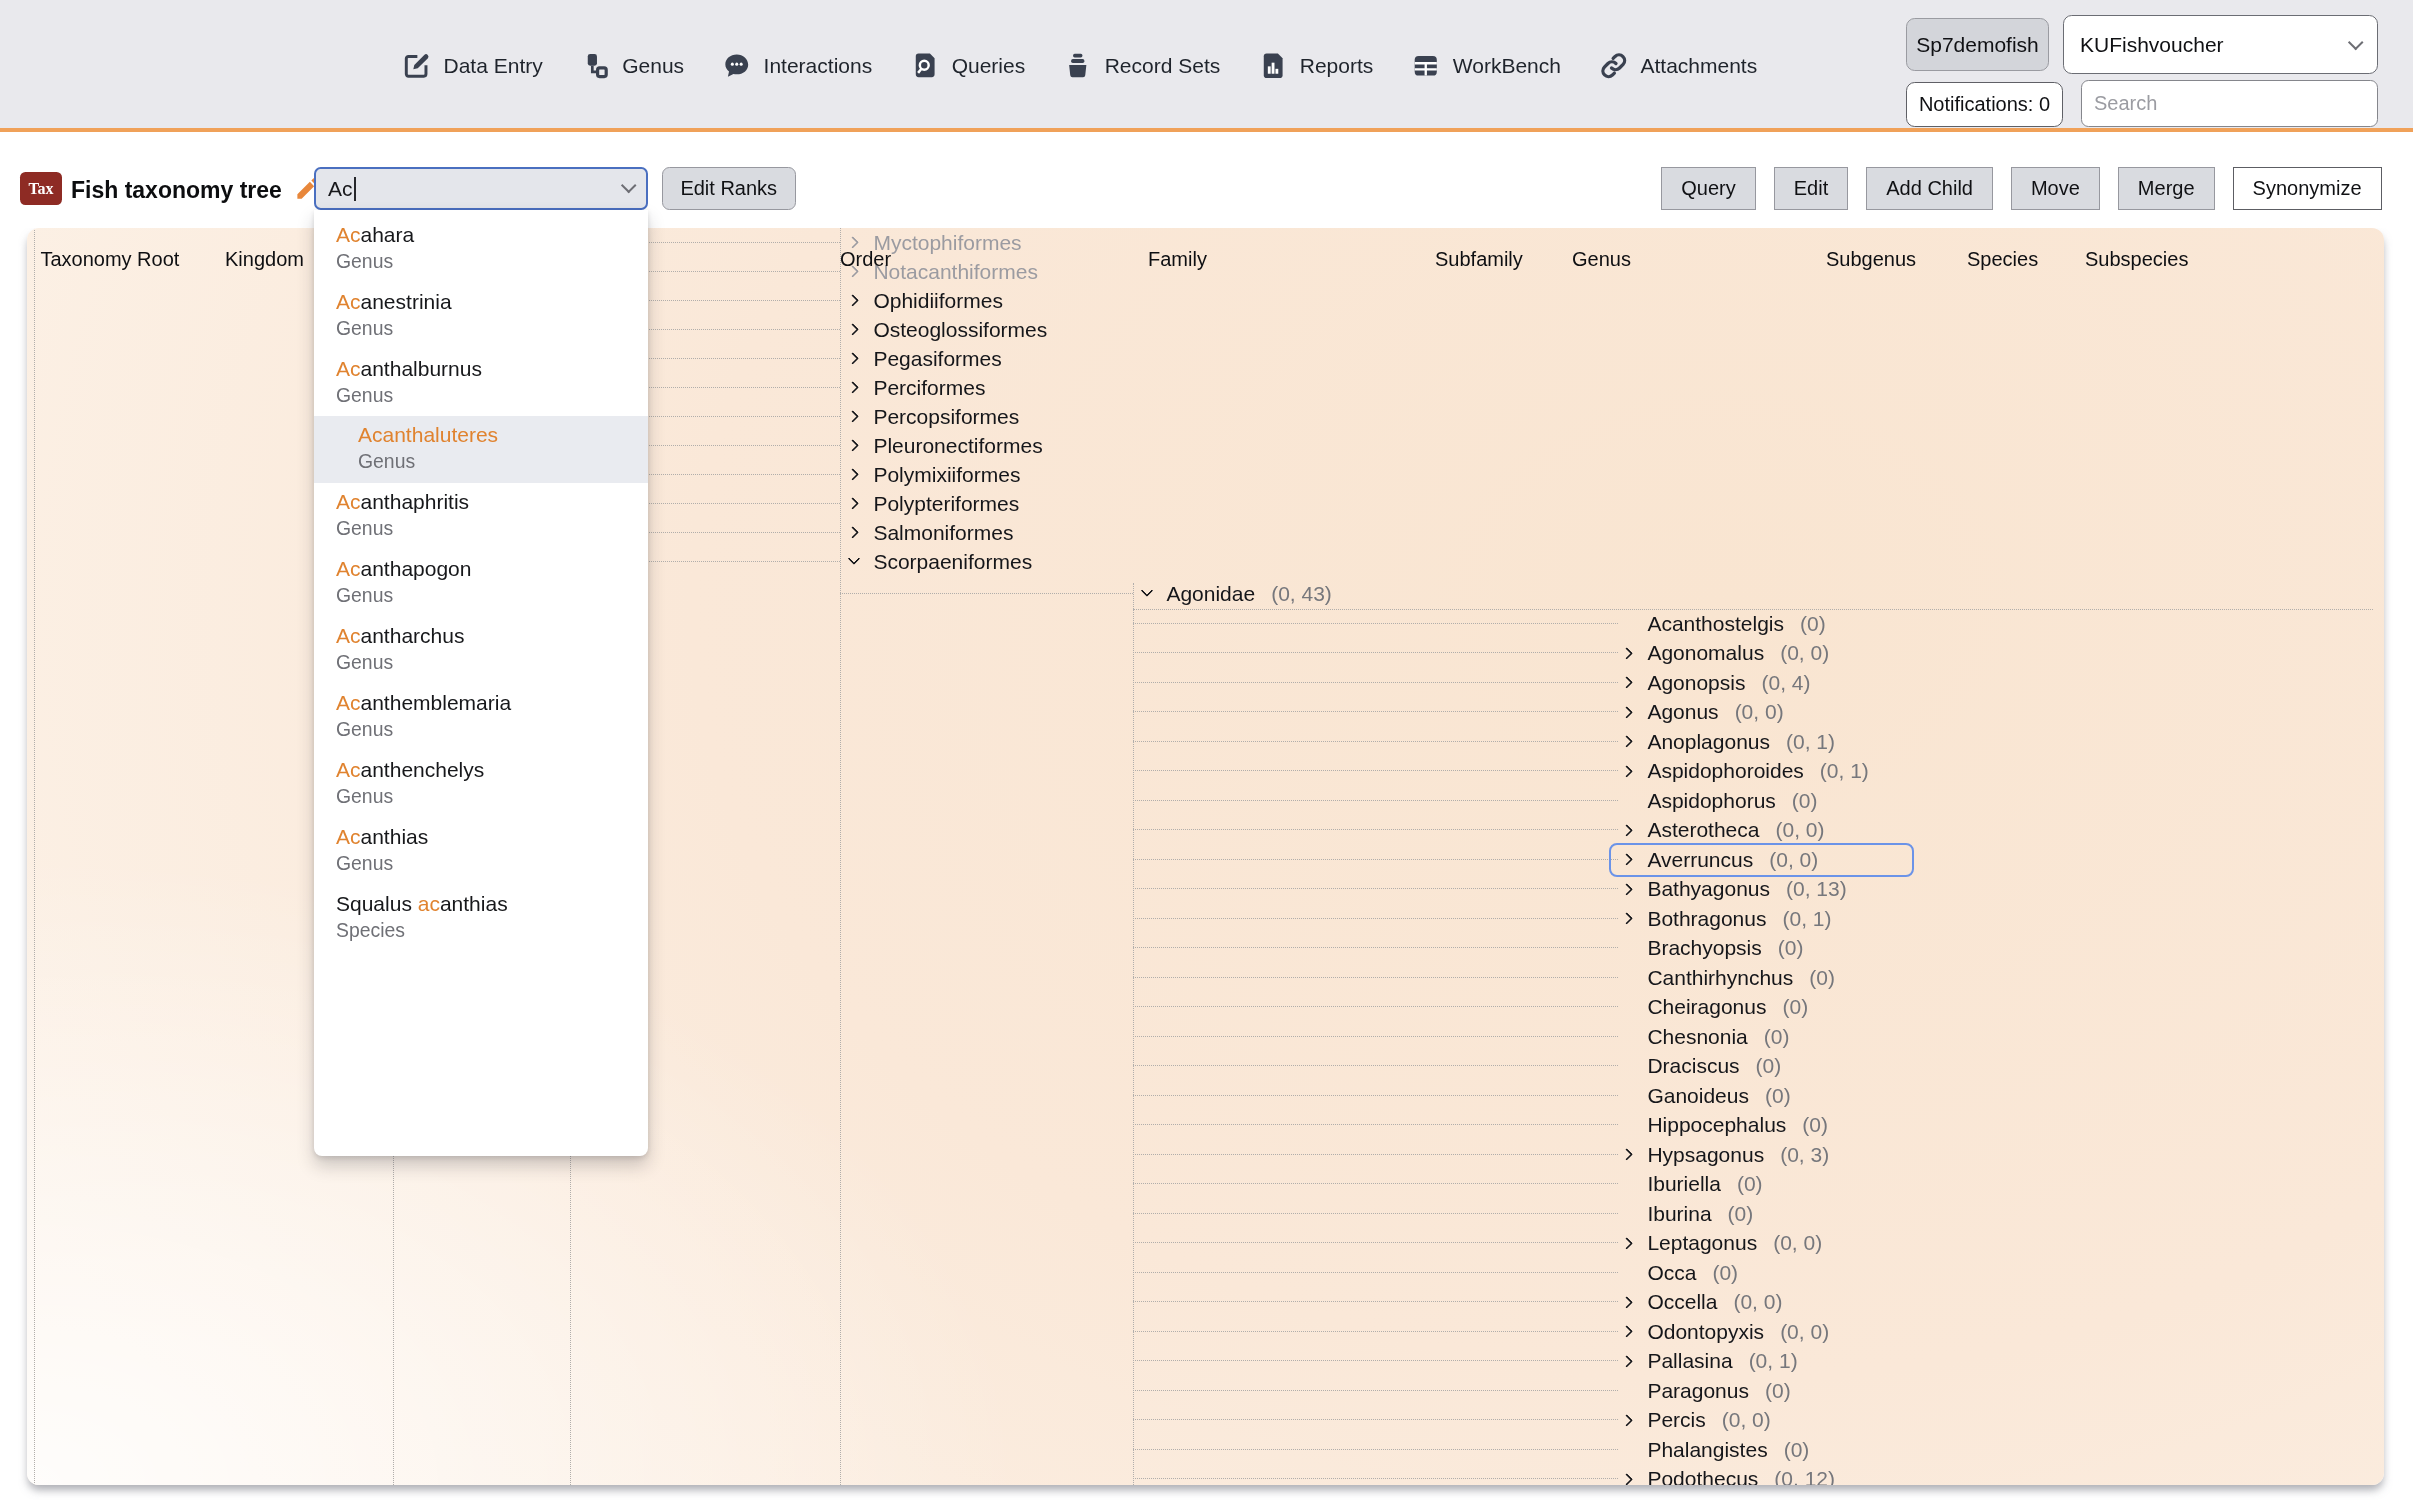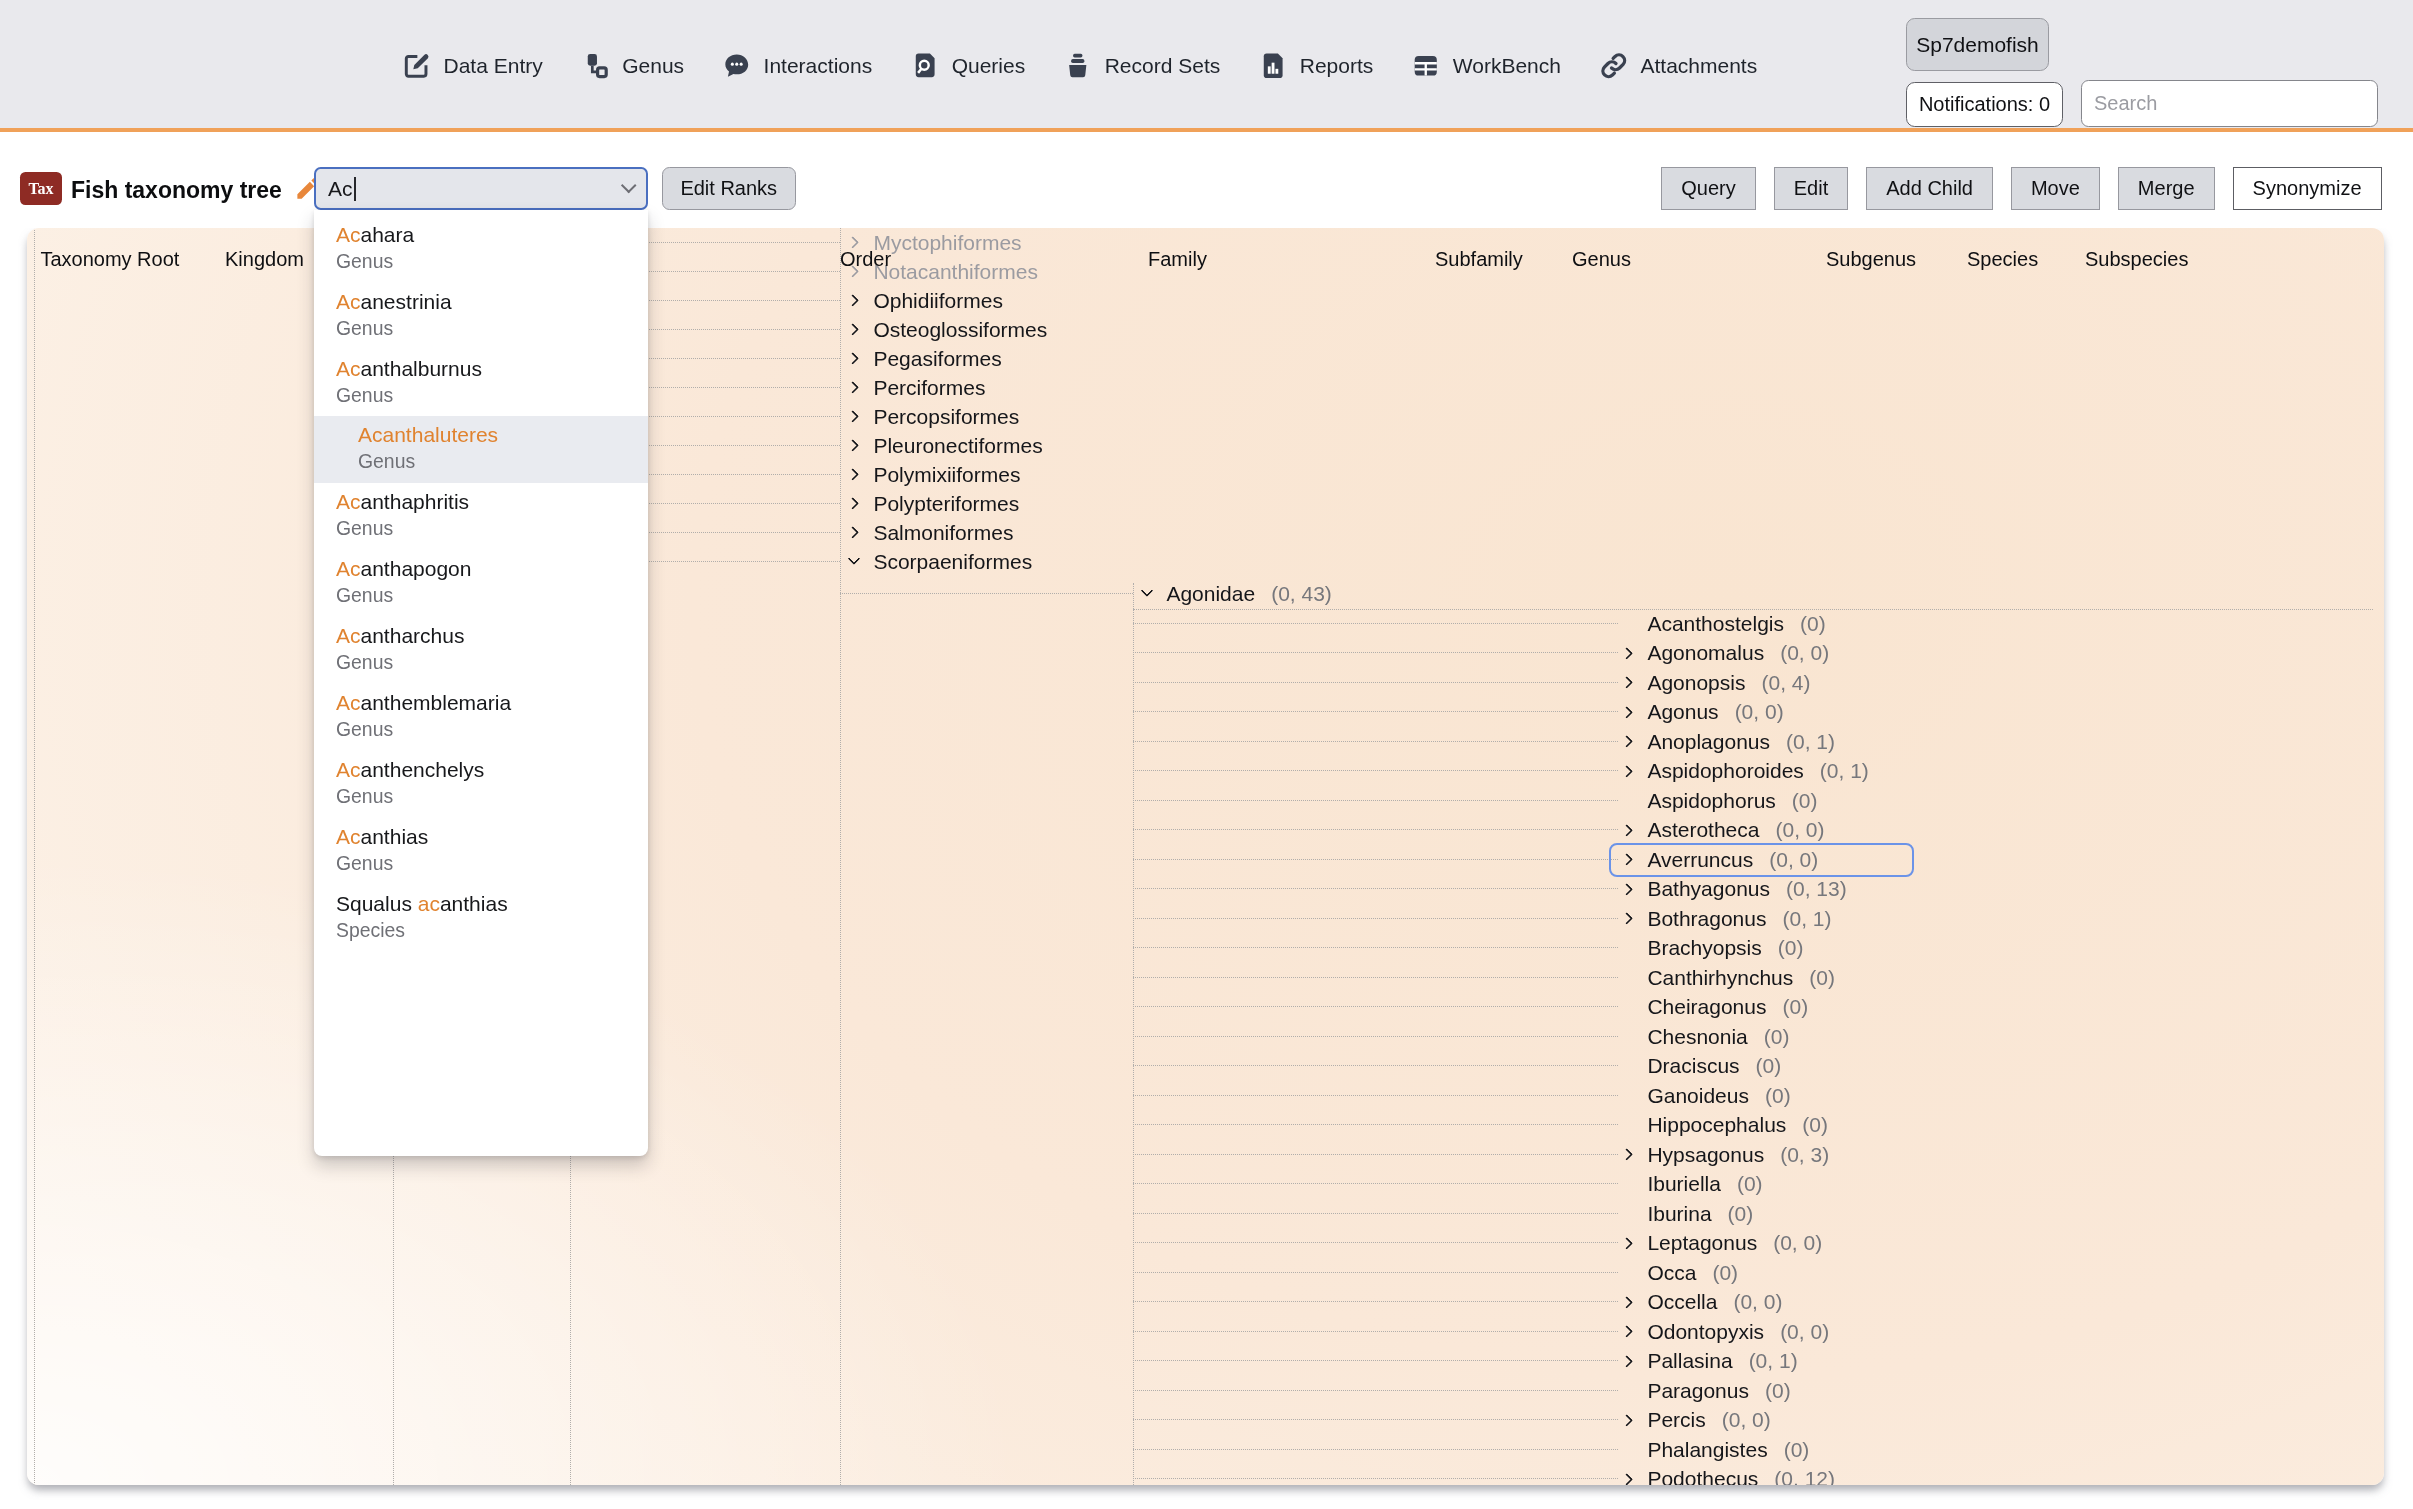--- a/index.html
+++ b/index.html
@@ -173,20 +173,24 @@
         <span class="nav-icon">
           <svg viewBox="0 0 24 24" fill="none" stroke="#3a4150" stroke-width="2.7" stroke-linecap="round">
             <path d="M10.2 13.8a4.6 4.6 0 0 0 6.5 0l2.9-2.9a4.6 4.6 0 0 0-6.5-6.5l-1.6 1.6"></path>
             <path d="M13.8 10.2a4.6 4.6 0 0 0-6.5 0l-2.9 2.9a4.6 4.6 0 0 0 6.5 6.5l1.6-1.6"></path>
           </svg>
         </span>
         <span>Attachments</span>
       </div>
     </div>
   <div class="user-btn">Sp7demofish</div>
+  <div class="coll-select">
+    <span class="grow">KUFishvoucher</span>
+    <span class="chev-dn"></span>
+  </div>
   <div class="notif-btn">Notifications: 0</div>
   <input class="search-input" placeholder="Search" style="">
 </div>
 
 <div class="toolbar">
   <div class="tax-badge">Tax</div>
   <div class="tree-title">Fish taxonomy tree</div>
   <span class="pencil">
     <svg viewBox="0 0 24 24" fill="#e8873b">
         <path d="M3 17.2V21h3.8L17.9 9.9l-3.8-3.8L3 17.2zM20.7 7.1a1.9 1.9 0 0 0 0-2.7l-1.1-1.1a1.9 1.9 0 0 0-2.7 0l-1.5 1.5 3.8 3.8 1.5-1.5z"></path>

